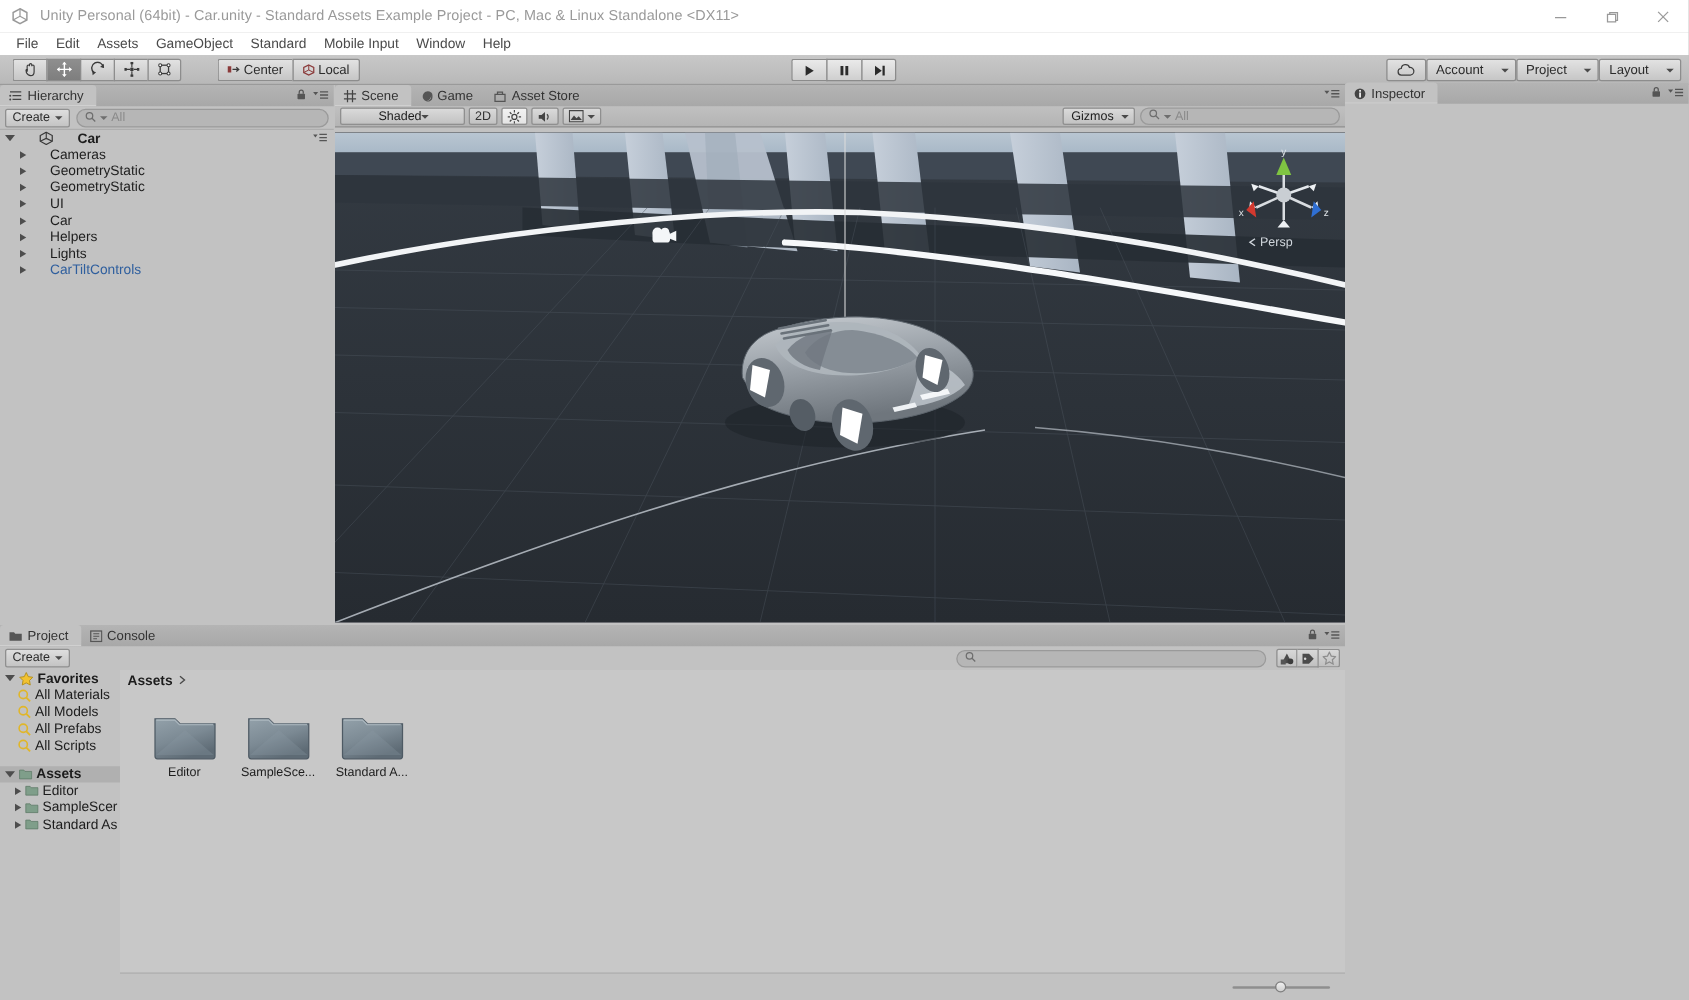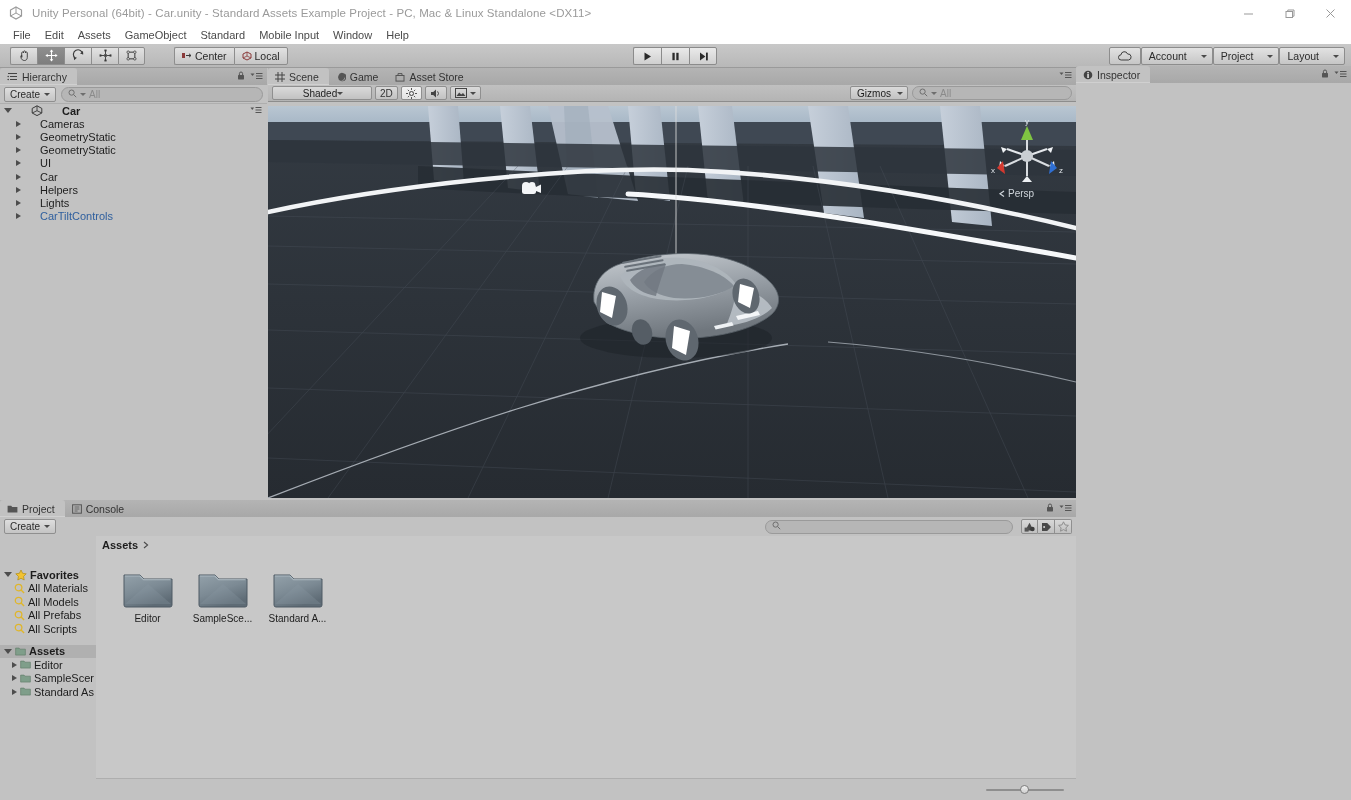--- a/index.html
+++ b/index.html
@@ -169,21 +169,21 @@
     height:19px; background:#c2c2c2; display:flex; align-items:center; padding:0 4px; gap:4px;
   }
   .proj-search {
     width:248px;height:14px;border-radius:7px;background:#b6b6b6;border:1px solid #9a9a9a;
     display:flex;align-items:center;padding:0 6px;font-size:10px;color:#8a8a8a;
   }
   .filter-ico {
     width:17px;height:15px;display:flex;align-items:center;justify-content:center;
     background:linear-gradient(#d8d8d8,#c0c0c0); border:1px solid #8f8f8f;
   }
-  .proj-left { position:absolute; left:0; top:36px; width:107px; bottom:0; background:#c2c2c2; overflow:hidden; border-right:1px solid #a9a9a9;margin-top:32px; }
+  .proj-left { position:absolute; left:0; top:36px; width:107px; bottom:0; background:#c2c2c2; overflow:hidden; border-right:1px solid #a9a9a9; }
   .proj-right { position:absolute; left:96px; top:36px; right:0; bottom:0; background:#c8c8c8; }
   .breadcrumb { height:17px; display:flex; align-items:center; gap:5px; padding-left:6px; font-size:11px; font-weight:bold; color:#1d1d1d; background:#c8c8c8; }
   .asset-grid { position:absolute; left:0; top:17px; right:0; bottom:22px; background:#c8c8c8; padding:13px 0 0 20px; display:flex; gap:12px; align-items:flex-start; }
   .asset-cell { width:63px; display:flex; flex-direction:column; align-items:center; gap:5px; }
   .asset-label { font-size:10px; color:#1d1d1d; white-space:nowrap; }
   .proj-footer { position:absolute; left:0; right:0; bottom:0; height:22px; background:#c2c2c2; border-top:1px solid #aeaeae; display:flex; align-items:center; justify-content:flex-end; padding-right:12px; }
   .zoom-slider { width:78px; height:14px; position:relative; display:flex; align-items:center; }
   .zoom-track { width:100%; height:2px; background:#8e8e8e; border-radius:1px; }
   .zoom-knob { position:absolute; left:44%; width:9px; height:9px; border-radius:50%; background:linear-gradient(#f0f0f0,#cfcfcf); border:1px solid #7e7e7e; }
 

